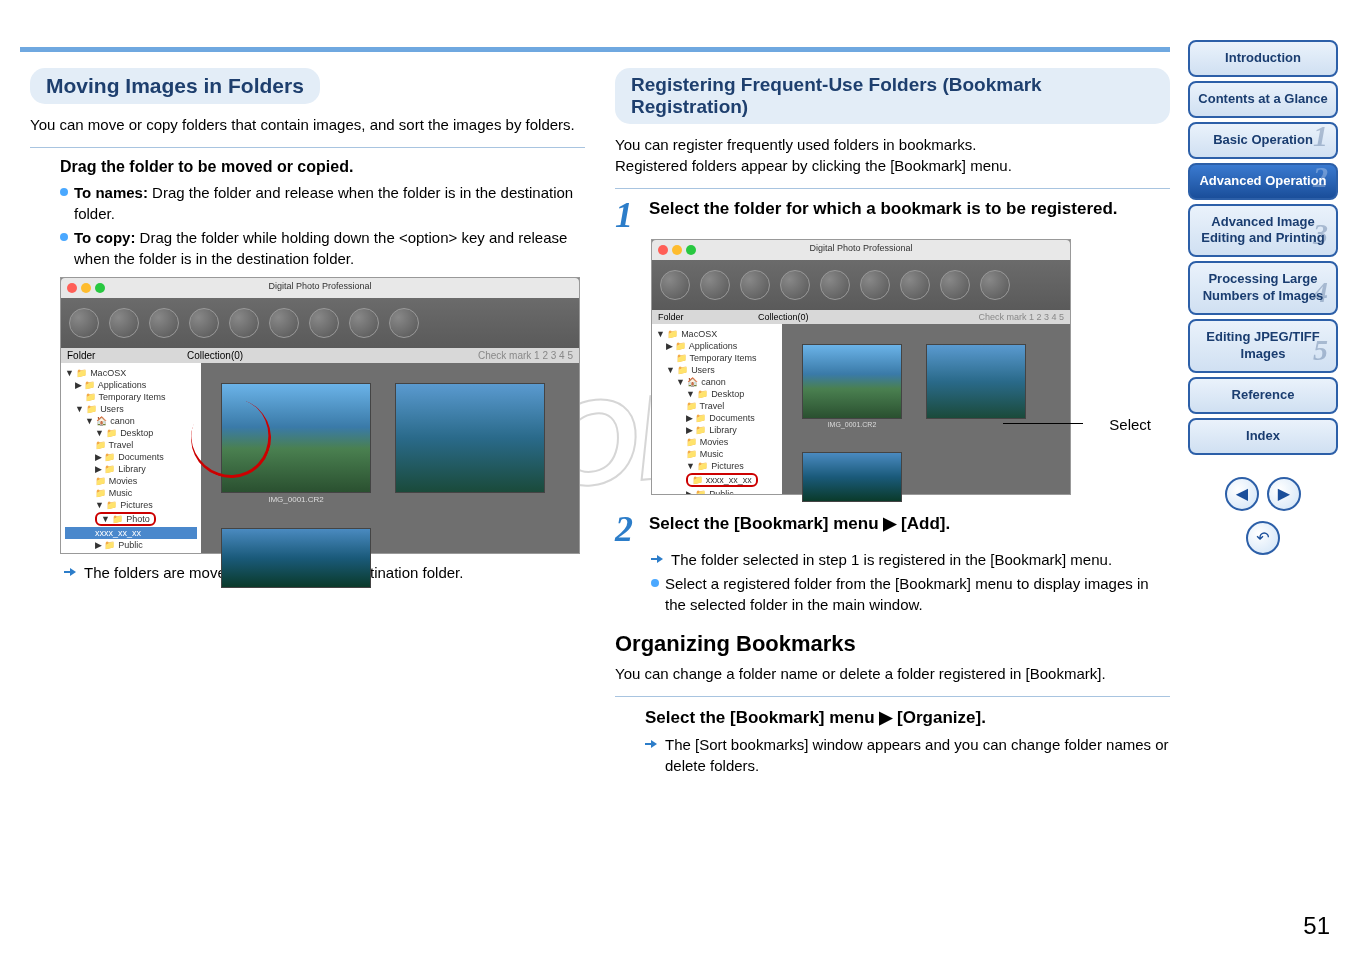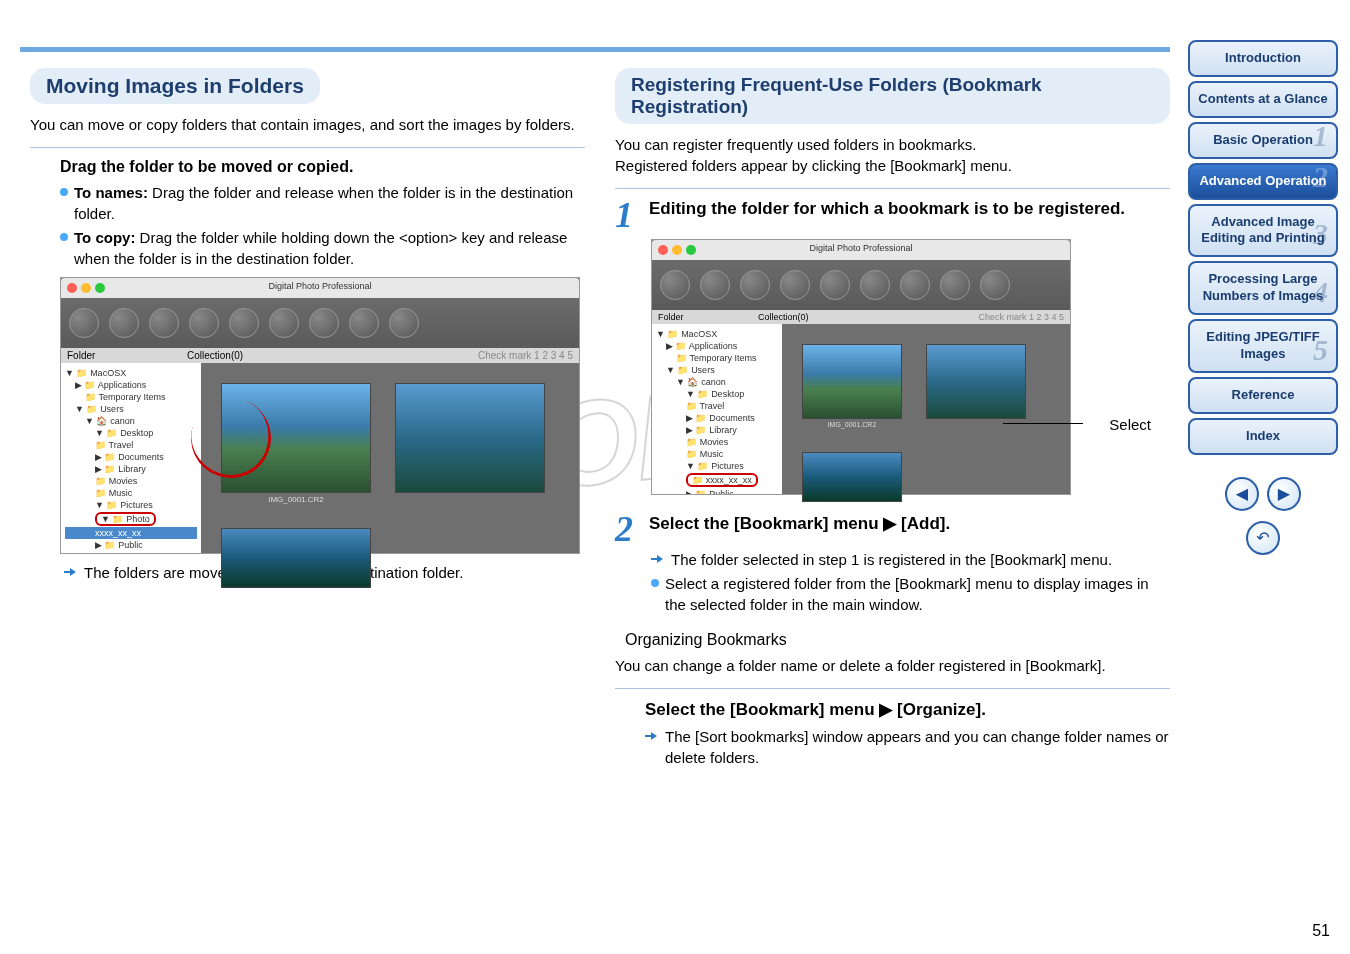--- a/index.html
+++ b/index.html
@@ -101,21 +101,21 @@
   .drag-arrow {
     position: absolute; width: 80px; height: 80px;
     border: 3px solid #cc0000; border-right: none; border-bottom: none;
     border-radius: 50%;
     left: 130px; top: 120px;
     transform: rotate(200deg);
     pointer-events: none;
   }
   .select-label { position: absolute; right: -80px; top: 185px; font-size: 15px; }
   .select-line { position: absolute; right: -12px; top: 192px; width: 80px; height: 1px; background: #000; }
-  .subsection { font-size: 16px; font-weight: normal; margin: 16px 10px 6px; }
+  .subsection { font-size: 22px; font-weight: bold; margin: 16px 0 6px; }
   .watermark {
     position: absolute;
     left: 460px; top: 370px;
     font-size: 120px;
     font-weight: bold;
     font-style: italic;
     color: rgba(150,150,150,0.22);
     transform: rotate(-5deg);
     pointer-events: none;
     font-family: Arial, sans-serif;
@@ -174,21 +174,21 @@
     background: radial-gradient(circle at 35% 35%, #fff, #cfe3f7);
     display: flex; align-items: center; justify-content: center;
     color: #1a4e9a; font-size: 16px;
   }
   .round-btn.single { margin: 6px auto 0; }
 
   .page-num {
     position: absolute;
     right: 20px;
     bottom: 14px;
-    font-size: 16px;
+    font-size: 24px;
   }
 </style>
 </head>
 <body>
 
 <div class="topbar"></div>
 
 <div class="watermark">
   <span class="outline">COPY</span>
 </div>
@@ -286,21 +286,21 @@
     </div>
 
     <div class="col">
       <div class="section-title" style="font-size:19px">Registering Frequent-Use Folders (Bookmark Registration)</div>
       <div class="body-text" style="white-space:pre-line">You can register frequently used folders in bookmarks.
 Registered folders appear by clicking the [Bookmark] menu.</div>
       <div class="thin-rule"></div>
 
       <div class="step-row">
         <div class="step-num">1</div>
-        <div class="step-title" style="font-size:17px">Editing the folder for which a bookmark is to be registered.</div>
+        <div class="step-title" style="font-size:17px">Select the folder for which a bookmark is to be registered.</div>
       </div>
 
       
       <div style="position:relative;display:inline-block">
         <div class="screenshot" style="width:420px;margin-left:36px">
           <div class="ss-titlebar">
             <div class="traffic">
                 <div class="tl r"></div>
                 <div class="tl y"></div>
                 <div class="tl g"></div>

